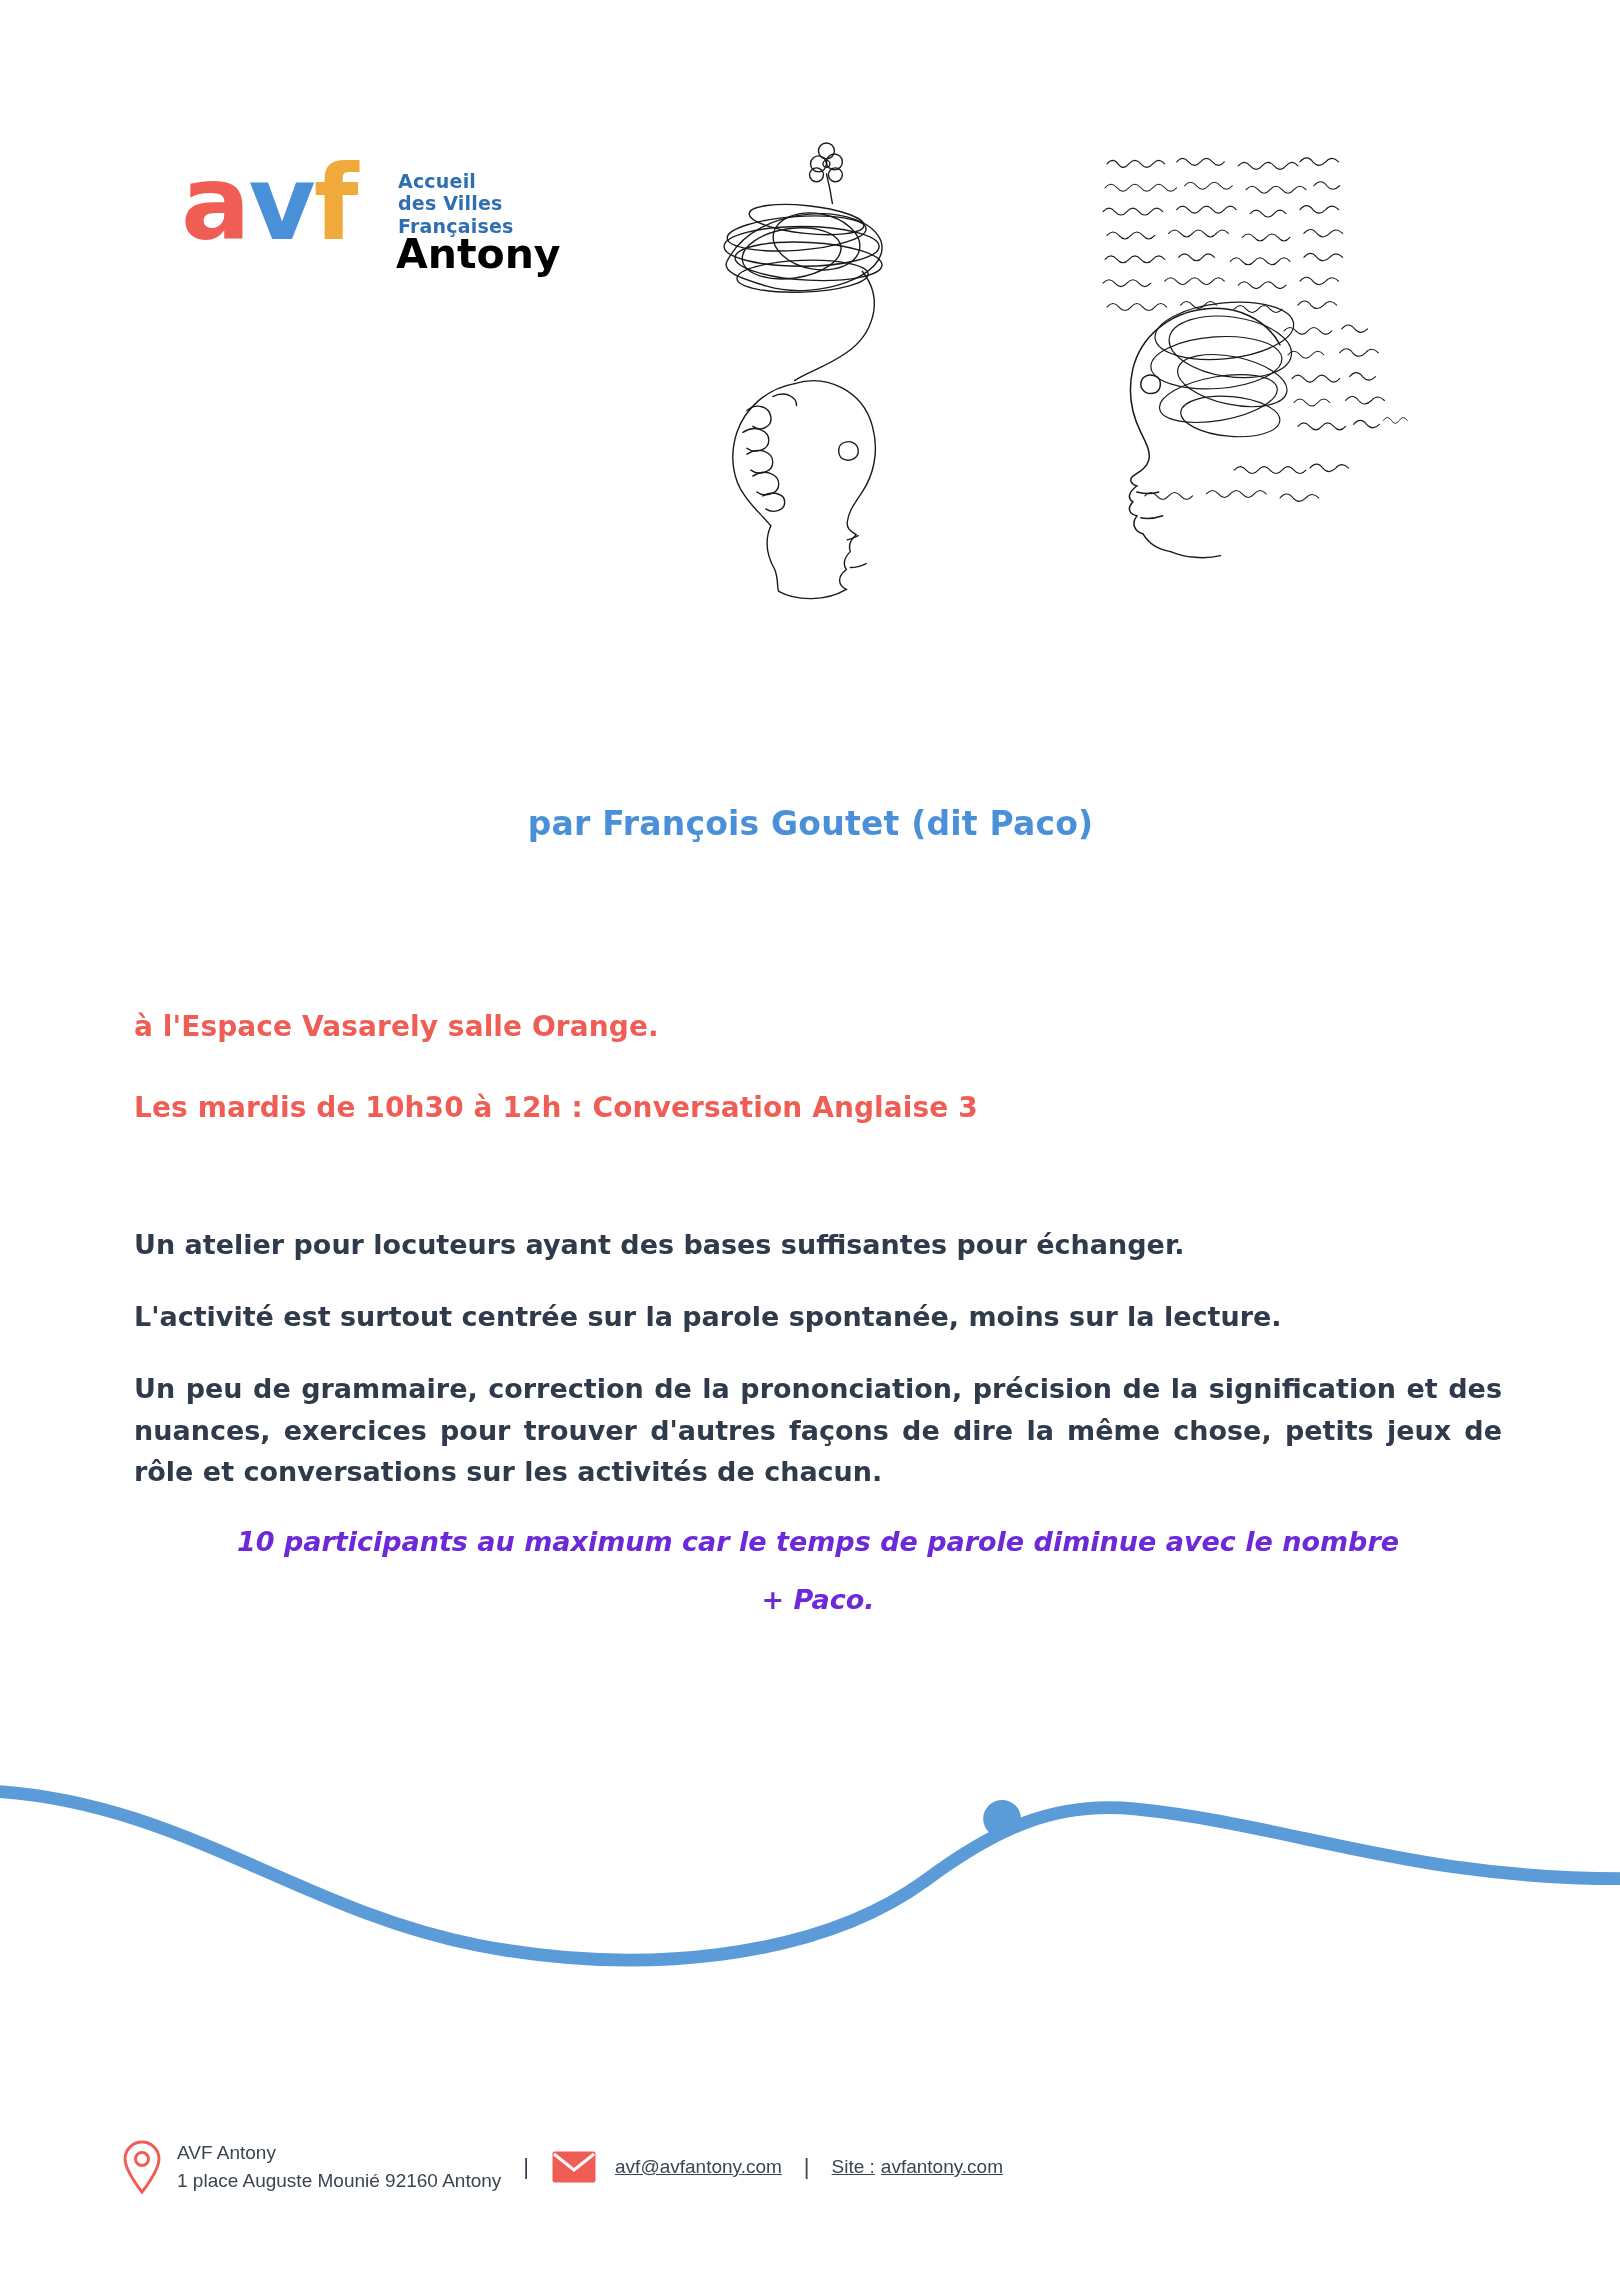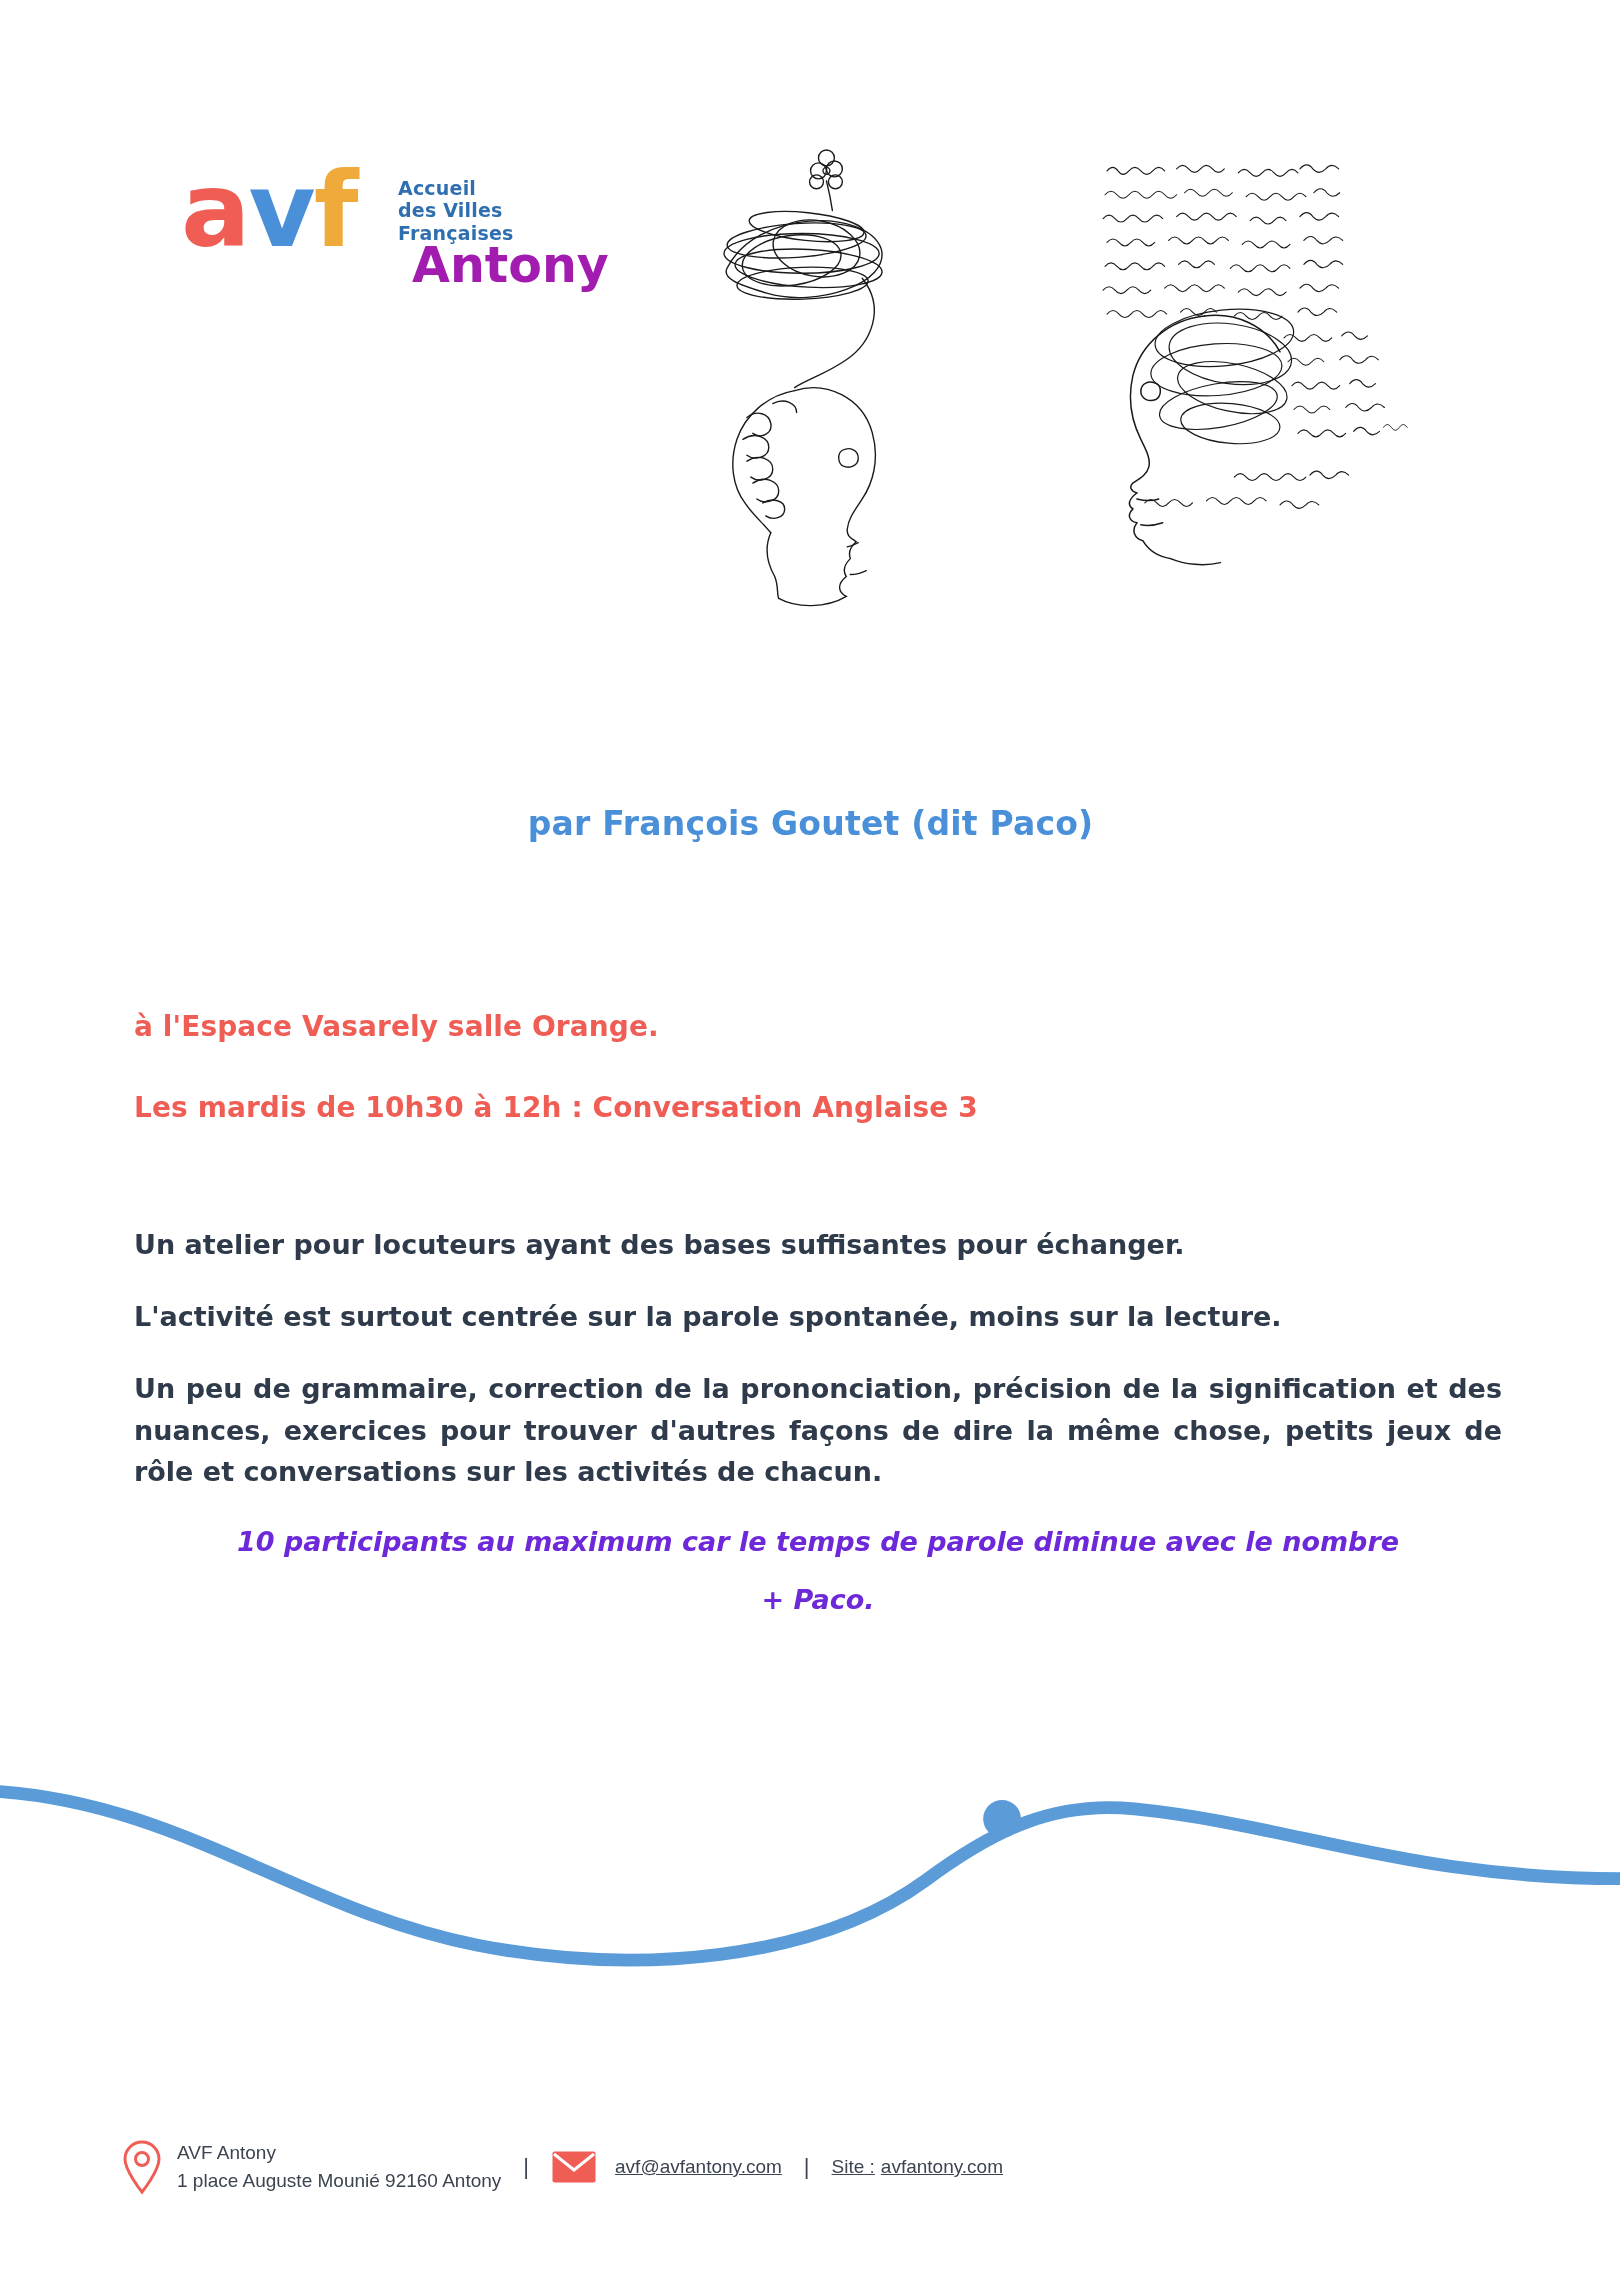--- a/index.html
+++ b/index.html
@@ -12,21 +12,21 @@
     height: 2292px;
     position: relative;
     font-family: "Liberation Sans", sans-serif;
     color: #2f3a4a;
     overflow: hidden;
   }
 
   
   .header {
     position: absolute;
-    top: 149px;
+    top: 142px;
     left: 0;
     width: 100%;
     height: 557px;
   }
 
   .logo-block {
     position: absolute;
     left: 181px;
     top: 10px;
     width: 428px;
@@ -55,23 +55,22 @@
     line-height: 1.18;
     color: #2f6fb0;
     letter-spacing: 0.2px;
   }
   .logo-city {
     position: absolute;
     left: 215px;
     top: 78px;
     font-family: "DejaVu Sans", sans-serif;
     font-weight: bold;
-    font-size: 49px;
-    color: #a21caf;
-    margin-left: 16px;
+    font-size: 41px;
+    color: #000000;
   }
 
   .art {
     position: absolute;
     top: 0;
   }
   .art-left { left: 667px; width: 299px; height: 517px; }
   .art-right { left: 1085px; width: 398px; height: 517px; }
 
   

